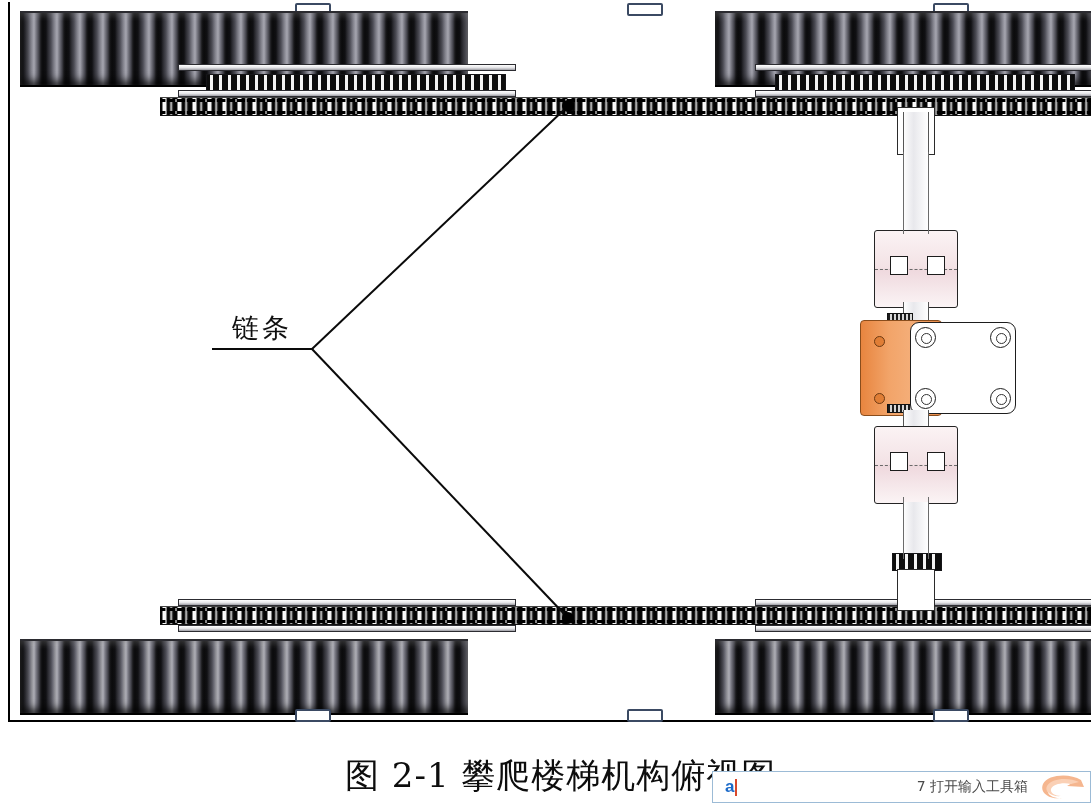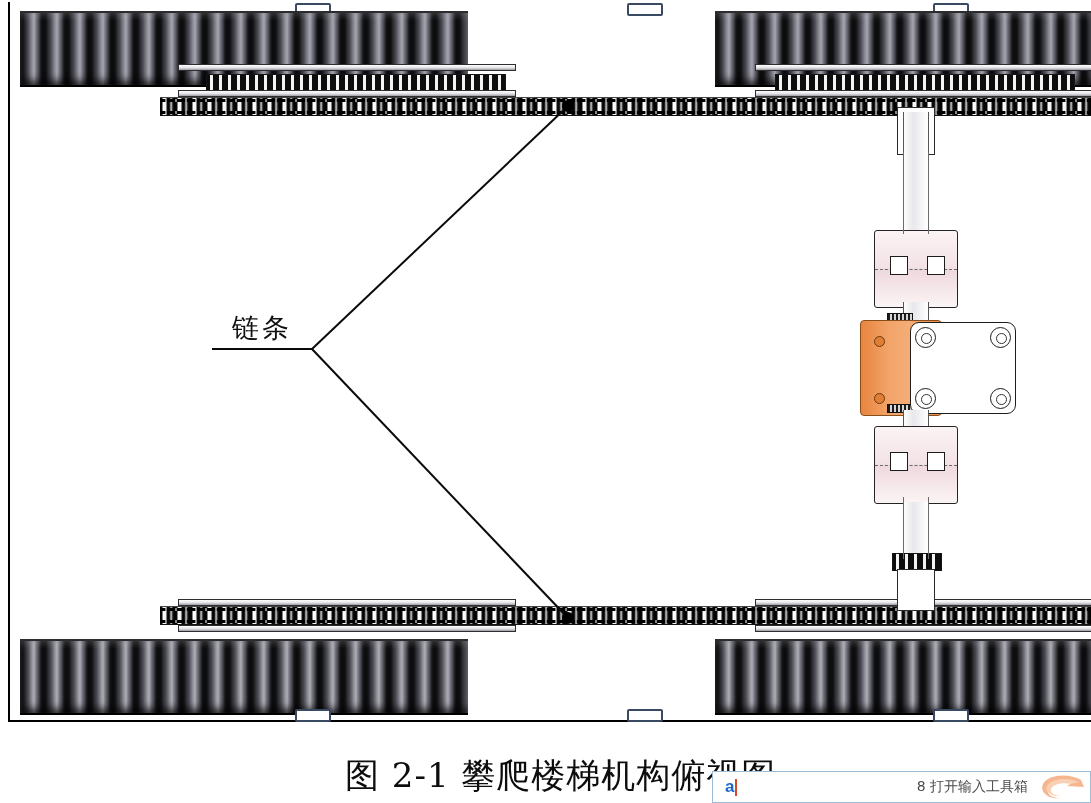--- a/index.html
+++ b/index.html
@@ -219,19 +219,19 @@
 </svg>
 
 <div id="chain-label">链条</div>
 
 <div id="caption">图 2-1  攀爬楼梯机构俯视图</div>
 
 <div id="ime-box">
   <span id="ime-typed">a</span>
   <span id="ime-caret"></span>
   <span id="ime-right">
-    <span id="ime-hint">8 打开输入工具箱</span>
+    <span id="ime-hint">7 打开输入工具箱</span>
     <svg id="ime-logo" viewBox="0 0 54 30">
       <path d="M47 8 C36 1 14 2 9 12 C5 21 16 28 28 26 C20 27 12 23 14 17 C16 11 28 8 38 11 L33 14 L50 15 Z" fill="#f08a4b"></path>
       <path d="M45 10 C35 5 17 6 13 14 C10 20 18 25 27 24 C21 24 16 21 17 17 C19 12 29 10 37 12 Z" fill="#f8b489"></path>
     </svg>
   </span>
 </div>
 
 </body></html>

